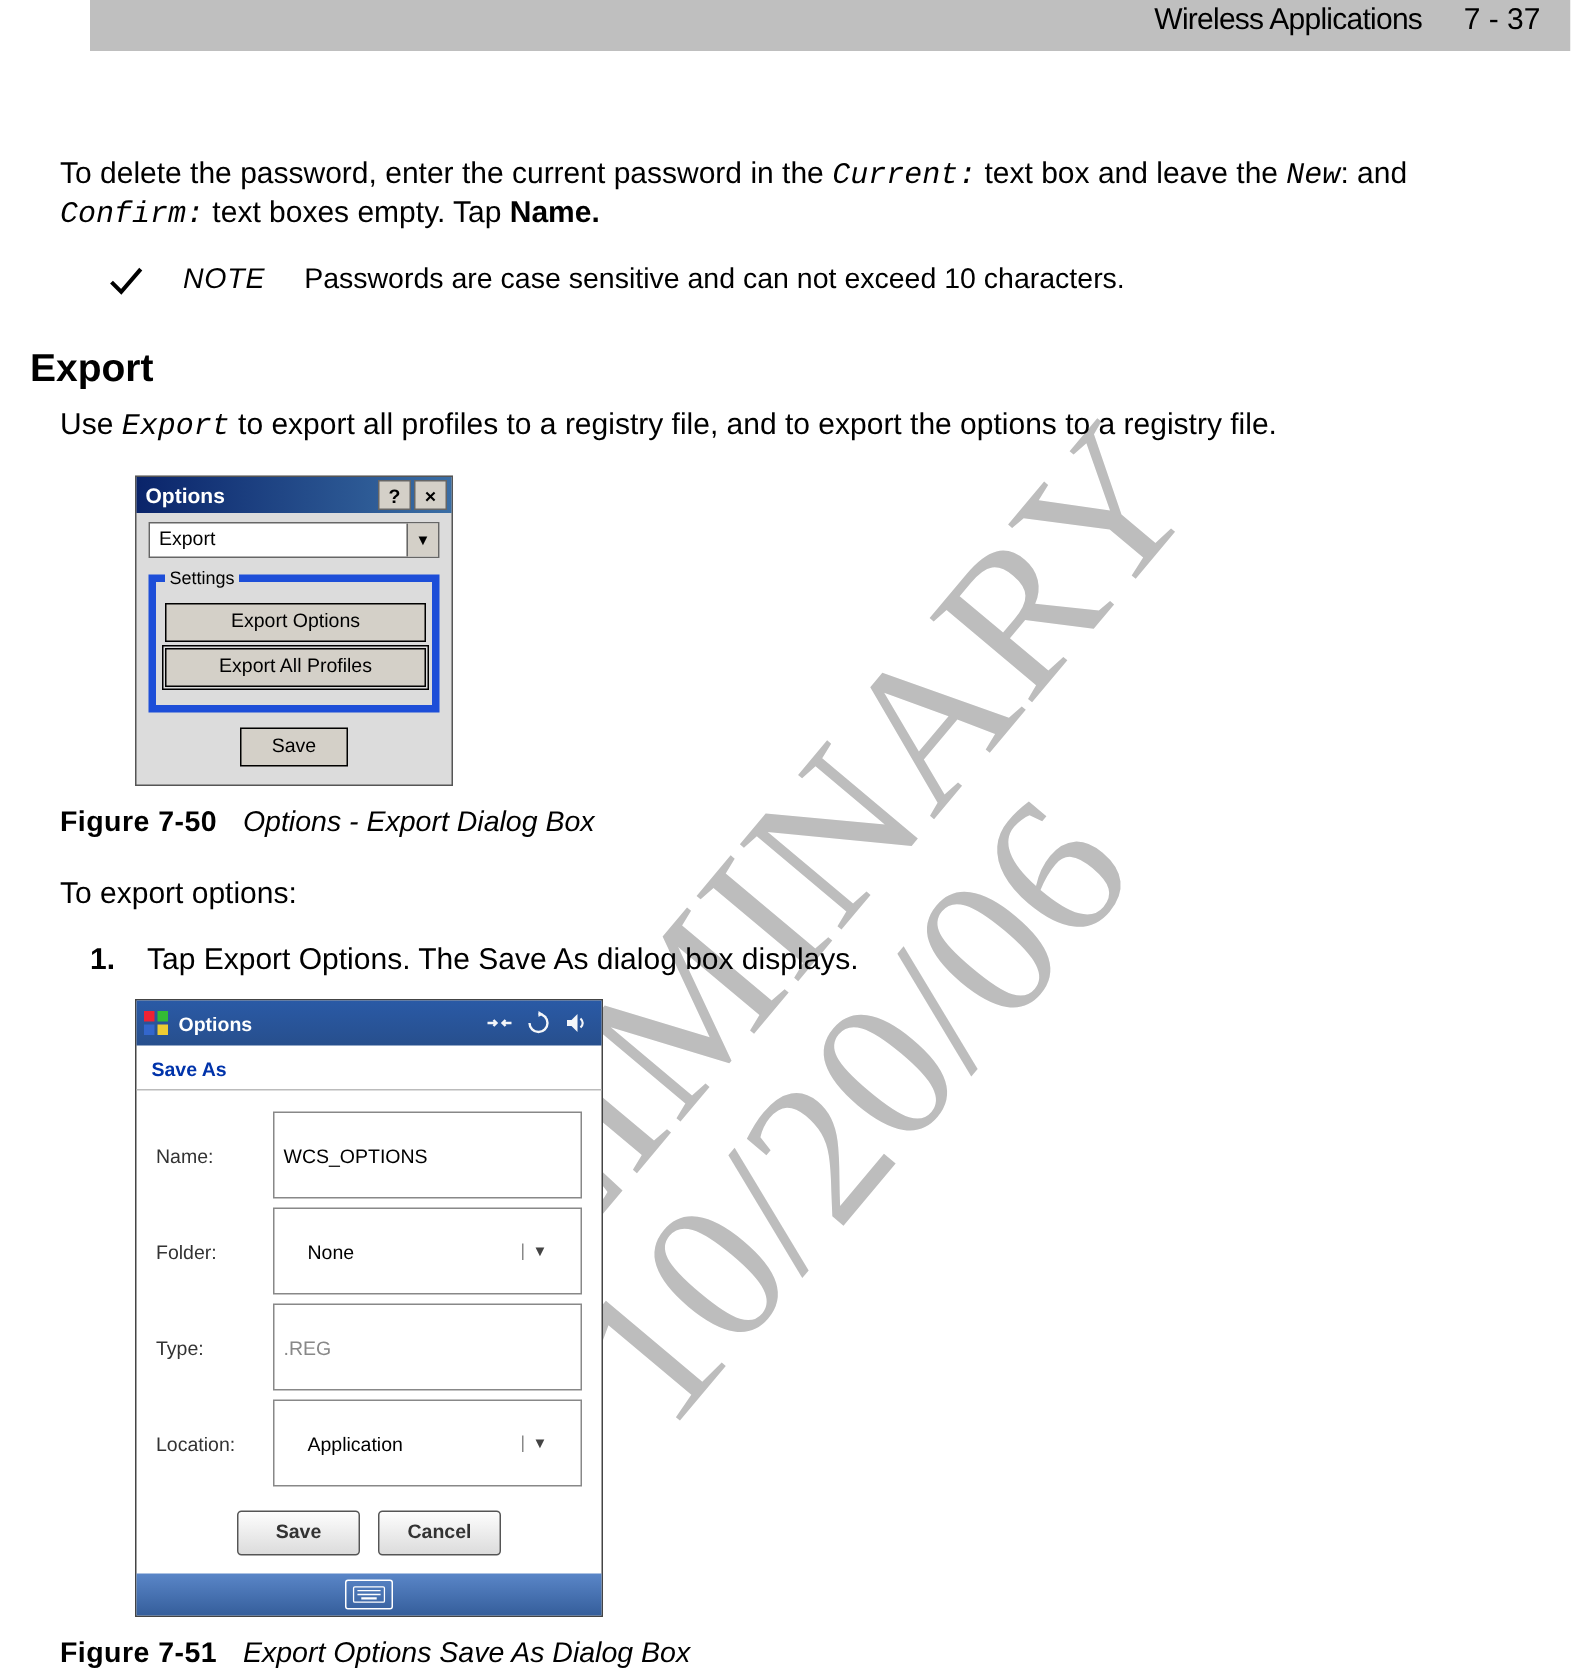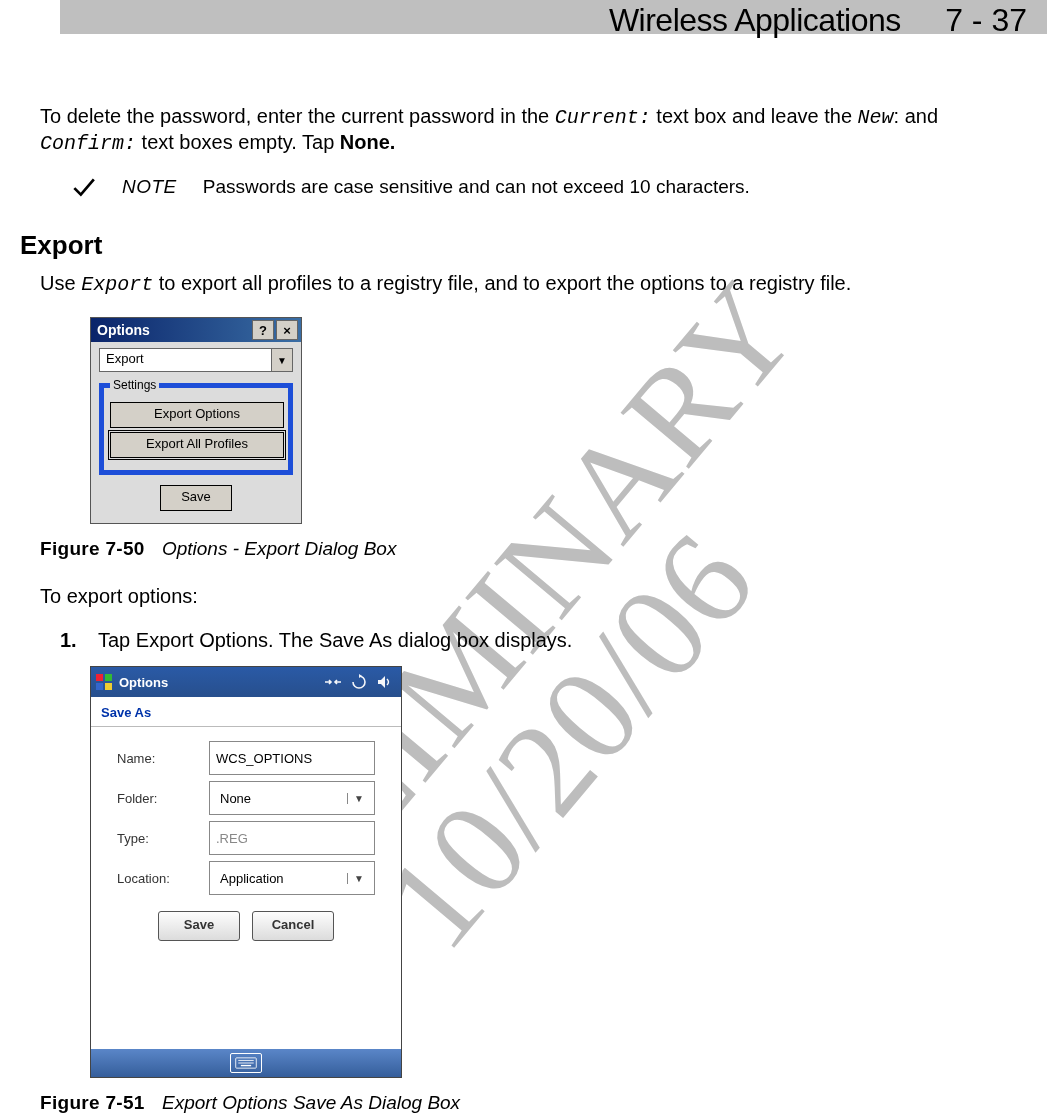--- a/index.html
+++ b/index.html
@@ -19,21 +19,21 @@
   
   .hdr-bar {
     background: #bfbfbf;
     height: 34px;
     margin-left: 60px;
   }
   .hdr-text {
     position: absolute;
     top: 0;
     right: 20px;
-    font-size: 32px;
+    font-size: 20px;
     color: #000;
     padding-top: 2px;
   }
   .hdr-title {
     font-family: Arial, Helvetica, sans-serif;
     letter-spacing: -0.5px;
   }
   .body-area {
     padding: 60px 20px 0 20px;
   }
@@ -234,38 +234,38 @@
     border-bottom: 1px solid #bbb;
   }
   .fig51 .form {
     padding: 8px 10px 0 10px;
     font-size: 13px;
     color: #333;
   }
   .fig51 .frow {
     display: flex;
     align-items: center;
-    margin: 6px 16px;
-    gap: 22px;
+    margin: 6px 3px;
+    gap: 8px;
   }
   .fig51 .flabel { width: 70px; }
   .fig51 .finput, .fig51 .fselect {
     flex: 1;
     height: 24px;
     border: 1px solid #888;
     background: #fff;
     display: flex;
     align-items: center;
-    padding: 4px 6px;
+    padding: 16px 6px;
     font-size: 13px;
     color: #000;
   }
   .fig51 .readonly { color: #888; }
   .fig51 .fselect {
-    padding: 4px;
+    padding: 16px;
   }
   .fig51 .fselect .sel-text {
     flex: 1;
     padding: 0 6px;
   }
   .fig51 .fselect .sel-arrow {
     width: 22px;
     border-left: 1px solid #888;
     display: flex;
     align-items: center;
@@ -320,21 +320,21 @@
   </div>
 
   <div class="watermark">
     <div>PRELIMINARY</div>
     <div>10/20/06</div>
   </div>
 
   <div class="content body-area">
 
     <div class="para">
-      <span>To delete the password, enter the current password in the </span><span class="ital">Current:</span><span> text box and leave the </span><span class="ital">New</span><span>: and </span><span class="ital">Confirm:</span><span> text boxes empty. Tap </span><span class="bold">None.</span>
+      <span>To delete the password, enter the current password in the </span><span class="ital">Current:</span><span> text box and leave the </span><span class="ital">New</span><span>: and </span><span class="ital">Confirm:</span><span> text boxes empty. Tap </span><span class="bold">Name.</span>
     </div>
 
     <div class="note-row">
       <svg class="check" viewBox="0 0 24 24">
         <path d="M4 13 L10 19 L22 5" stroke="#000" stroke-width="2.5" fill="none"></path>
       </svg>
       <span class="note-label">NOTE</span>
       <span>Passwords are case sensitive and can not exceed 10 characters.</span>
     </div>
 

